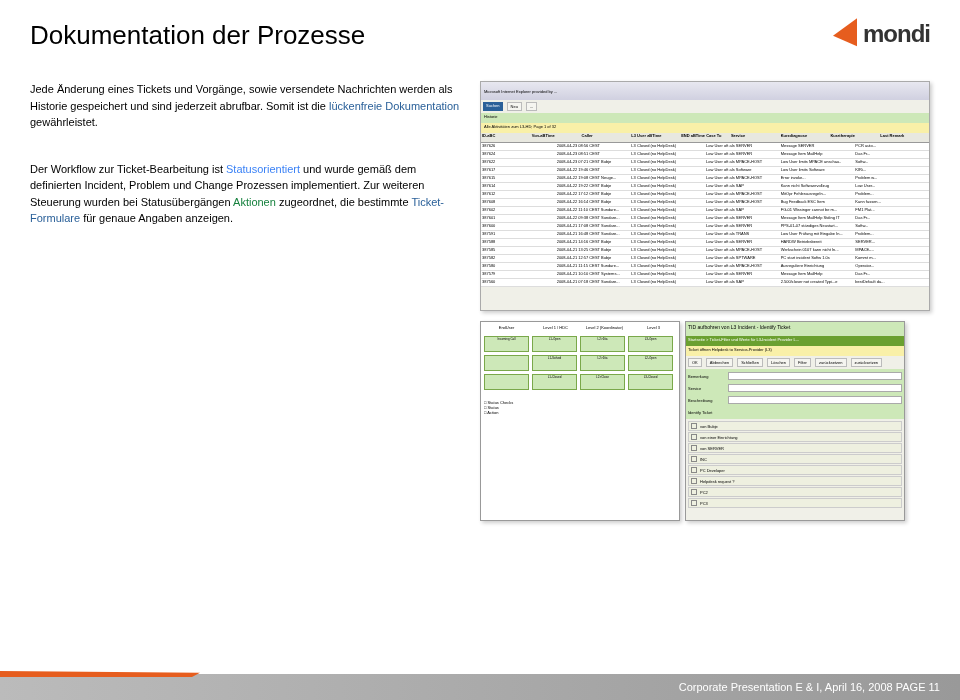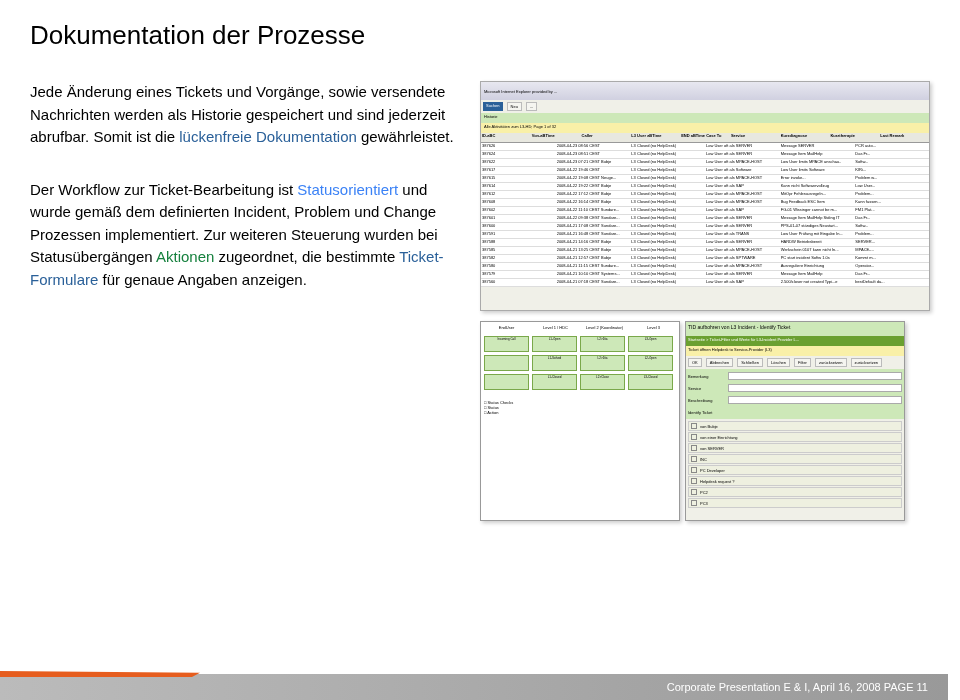--- a/index.html
+++ b/index.html
@@ -4,21 +4,21 @@
 <style>
 * { margin: 0; padding: 0; box-sizing: border-box; }
 body { width: 960px; height: 700px; font-family: Arial, Helvetica, sans-serif; background: #fff; position: relative; }
 .slide { width: 100%; height: 100%; padding: 20px 30px 0 30px; position: relative; }
 .header { display: flex; justify-content: space-between; align-items: flex-start; margin-bottom: 30px; }
 .title { font-size: 26px; font-weight: normal; color: #000; }
 .logo { display: flex; align-items: center; gap: 6px; }
 .logo-shape { width: 0; height: 0; border-top: 14px solid transparent; border-bottom: 14px solid transparent; border-right: 24px solid #e65d1e; transform: skewY(-8deg); }
 .logo-text { font-size: 24px; font-weight: bold; color: #333; letter-spacing: -1px; }
 .content { display: flex; gap: 20px; }
-.left-col { flex: 0 0 430px; font-size: 15px; line-height: 1.5; color: #000; }
+.left-col { flex: 0 0 430px; font-size: 11px; line-height: 1.5; color: #000; }
 .para { margin-bottom: 30px; }
 .hl1 { color: #2a6099; }
 .hl2 { color: #3b82f6; }
 .hl3 { color: #15803d; }
 .hl4 { color: #2a6099; text-align: right; }
 .right-col { flex: 1; display: flex; flex-direction: column; gap: 10px; }
 .screenshot1 { width: 100%; height: 230px; background: #f0f0e8; border: 1px solid #aaa; box-shadow: 2px 2px 4px rgba(0,0,0,.2); font-size: 4px; overflow: hidden; }
 .ss-top { background: linear-gradient(#e8e8f0,#d0d0e0); height: 18px; display:flex; align-items:center; padding:0 3px; }
 .ss-btn { background:#f5f5f0; border:1px solid #bbb; font-size:4px; padding:1px 3px; margin-right:2px; }
 .ss-blue { background:#2a6099; color:#fff; padding:1px 3px; font-size:4px; margin-right:2px; }
@@ -33,29 +33,33 @@
 .flow-box { background:#cde8b8; border:1px solid #7aa84a; width:45px; height:16px; font-size:3px; text-align:center; }
 .screenshot3 { width: 220px; height: 200px; background: #f0f0e8; border: 1px solid #999; box-shadow: 2px 2px 4px rgba(0,0,0,.2); font-size: 4px; overflow:hidden; }
 .ss3-top { background:#cde8b8; height:14px; padding:2px; font-size:5px; }
 .ss3-form { background:#cde8b8; padding:2px; }
 .ss3-field { display:flex; margin-bottom:2px; height:10px; align-items:center; }
 .ss3-field > span:first-child { flex:0 0 40px; font-size:4px; }
 .ss3-input { background:#fff; border:1px solid #aaa; height:8px; flex:1; }
 .ss3-list { padding:2px; }
 .ss3-item { background:#eef0e0; border:1px solid #ccc; margin-bottom:1px; height:10px; display:flex; align-items:center; padding:0 2px; }
 .ss3-check { width:6px; height:6px; border:1px solid #888; margin-right:3px; }
-.footer { position: absolute; bottom: 0; left: 0; right: 12px; height: 26px; background: linear-gradient(90deg, #bbb 0%, #999 100%); color: #fff; font-size: 11px; display: flex; align-items: center; justify-content: flex-end; padding: 12px 20px; }
+.footer { position: absolute; bottom: 0; left: 0; right: 0; height: 26px; background: linear-gradient(90deg, #bbb 0%, #999 100%); color: #fff; font-size: 11px; display: flex; align-items: center; justify-content: flex-end; padding: 12px 20px; }
 .footer::before { content:""; position:absolute; left:0; top:-3px; width:200px; height:6px; background:#e65d1e; clip-path: polygon(0 0, 100% 30%, 96% 100%, 0 100%); }
 </style>
 </head>
 <body>
 
 <div class="slide">
   <div class="header">
     <h1 class="title">Dokumentation der Prozesse</h1>
+    <div class="logo">
+      <div class="logo-shape"></div>
+      <span class="logo-text">mondi</span>
+    </div>
   </div>
 
   <div class="content">
     <div class="left-col">
       <p class="para">
         <span>Jede Änderung eines Tickets und Vorgänge, sowie versendete Nachrichten werden als Historie gespeichert und sind jederzeit abrufbar. Somit ist die </span><span class="hl1">lückenfreie Dokumentation</span><span> gewährleistet.</span>
       </p>
       <p class="para">
         <span>Der Workflow zur Ticket-Bearbeitung ist </span><span class="hl2">Statusorientiert</span><span> und wurde gemäß dem definierten Incident, Problem und Change Prozessen implementiert. Zur weiteren Steuerung wurden bei Statusübergängen </span><span class="hl3">Aktionen</span><span> zugeordnet, die bestimmte </span><span class="hl4">Ticket-Formulare</span><span> für genaue  Angaben anzeigen.</span>
       </p>

